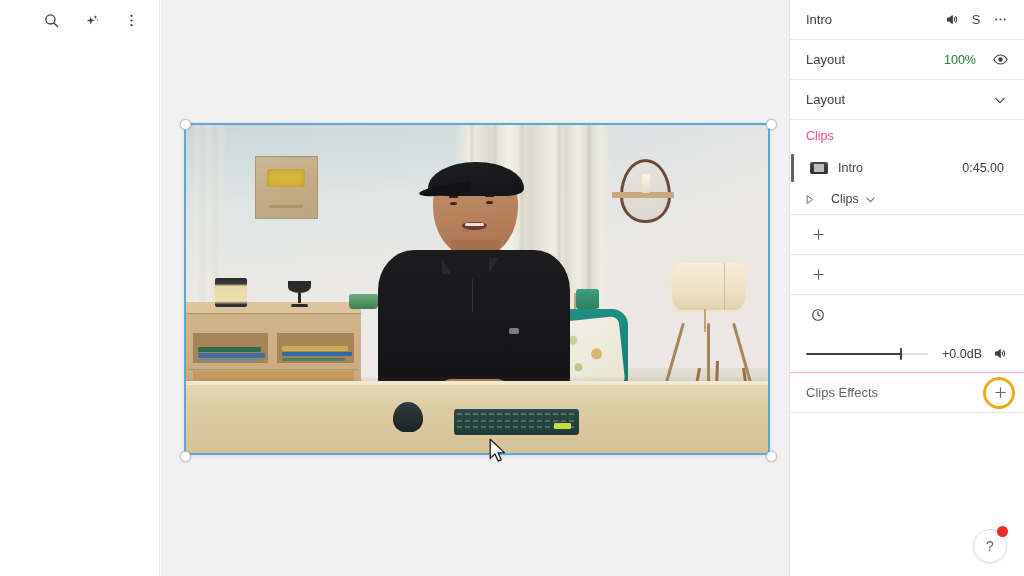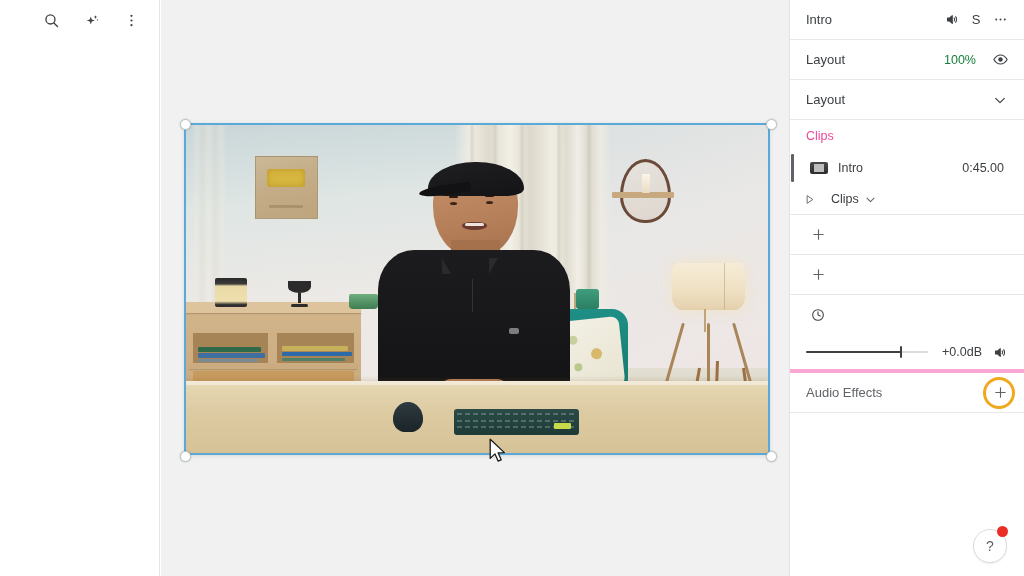--- a/index.html
+++ b/index.html
@@ -543,21 +543,21 @@
     font-size: 12.5px; color: #3c4043; margin-left: 14px;
   }
 
   .section-div { border-bottom: 1px solid #e8e8e8; }
 
   .slider-row {
     height: 38px;
     display: flex; align-items: center;
     padding: 0 12px 0 16px;
     box-sizing: border-box;
-    border-bottom: 4px solid #f9a8d4;
+    border-bottom: 1px solid #f9a8d4;
   }
   .slider {
     position: relative;
     width: 122px; height: 14px;
     flex: none;
     cursor: pointer;
   }
   .slider-track {
     position: absolute; left: 0; top: 6px;
     width: 100%; height: 2px;
@@ -884,21 +884,21 @@
       <span class="icon-btn">
         <svg width="15" height="15" viewBox="0 0 24 24" fill="none" stroke="#3c4043" stroke-width="1.7" stroke-linecap="round" stroke-linejoin="round">
           <path d="M4 9.5 H7.4 L11.6 5.8 V18.2 L7.4 14.5 H4 Z" fill="#3c4043"></path>
           <path d="M14.6 9.6 C15.7 10.6 15.7 13.4 14.6 14.4"></path>
           <path d="M17 7.6 C19 9.6 19 14.4 17 16.4"></path>
         </svg>
       </span>
     </div>
 
     <div class="row">
-      <span class="label muted">Audio Effects</span>
+      <span class="label muted">Clips Effects</span>
       <span class="icon-btn">
         <svg width="17" height="17" viewBox="0 0 24 24" fill="none" stroke="#5f6368" stroke-width="1.6" stroke-linecap="round">
           <line x1="12" y1="5.4" x2="12" y2="18.6"></line>
           <line x1="5.4" y1="12" x2="18.6" y2="12"></line>
         </svg>
       </span>
       <div class="highlight-ring" style="right:9px; top:4px;"></div>
     </div>
 
   </div>

